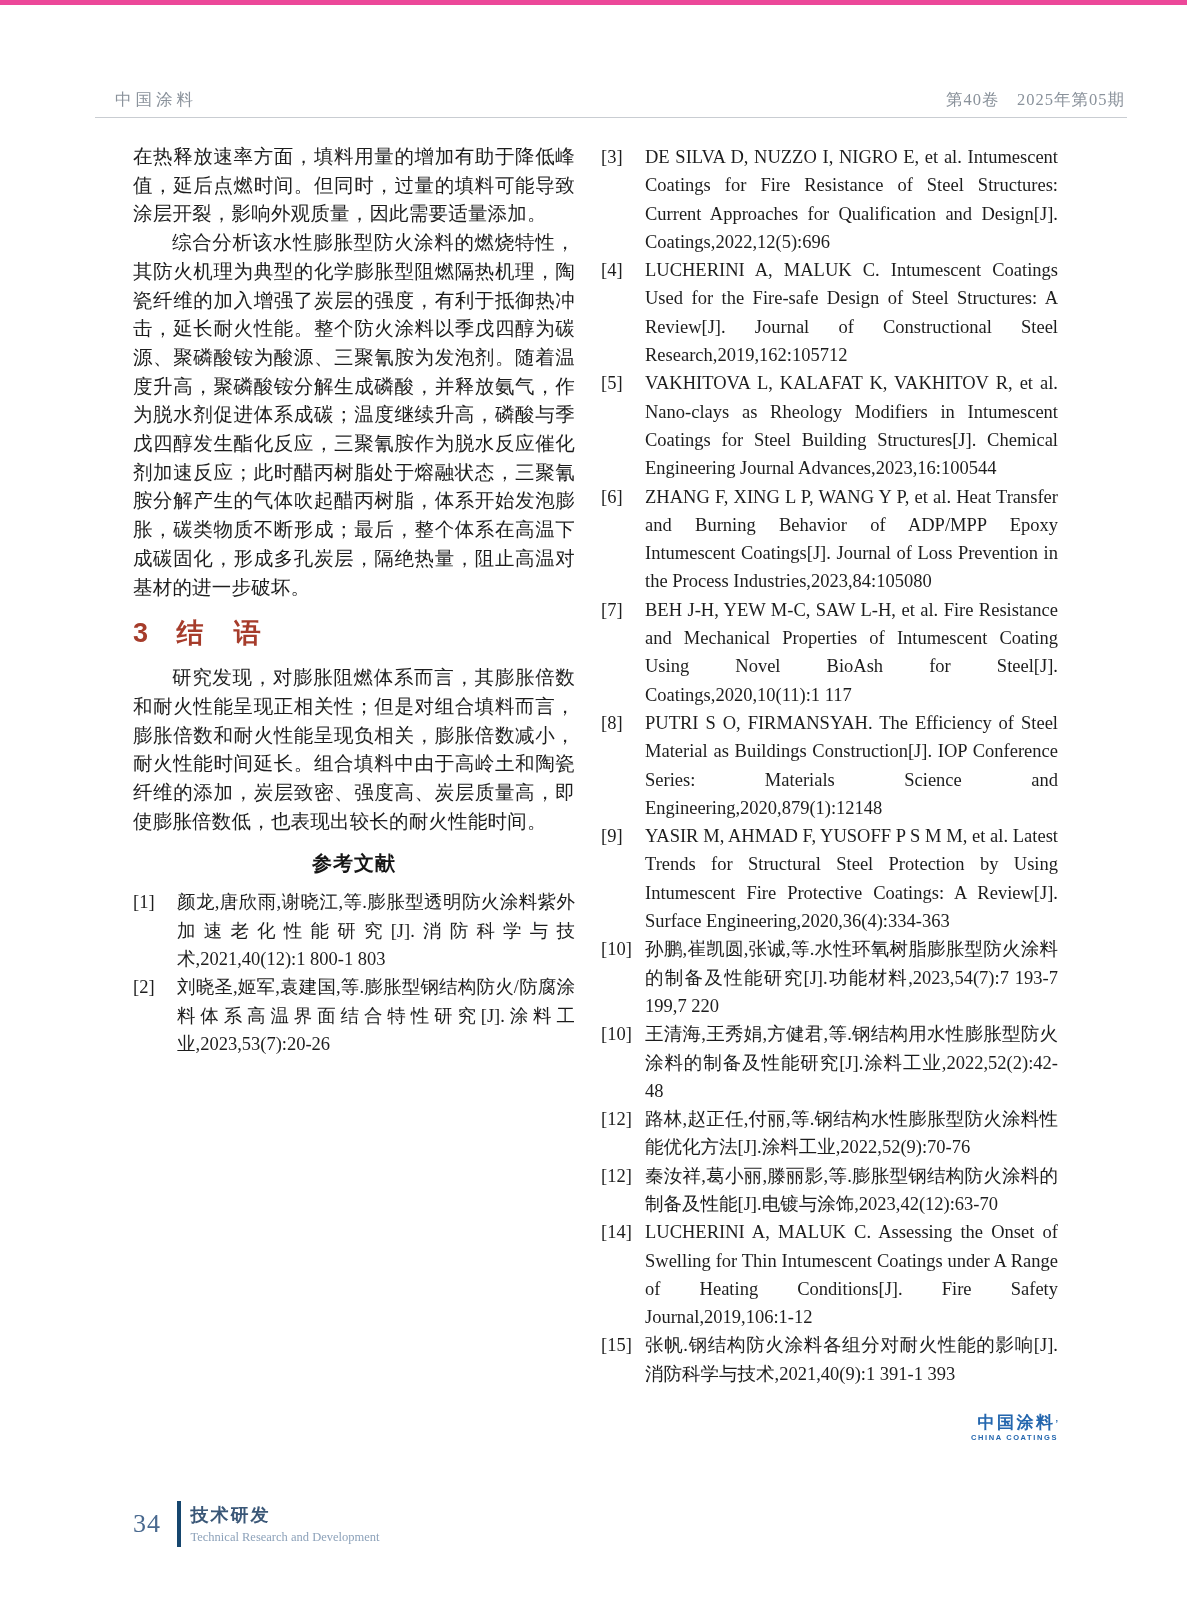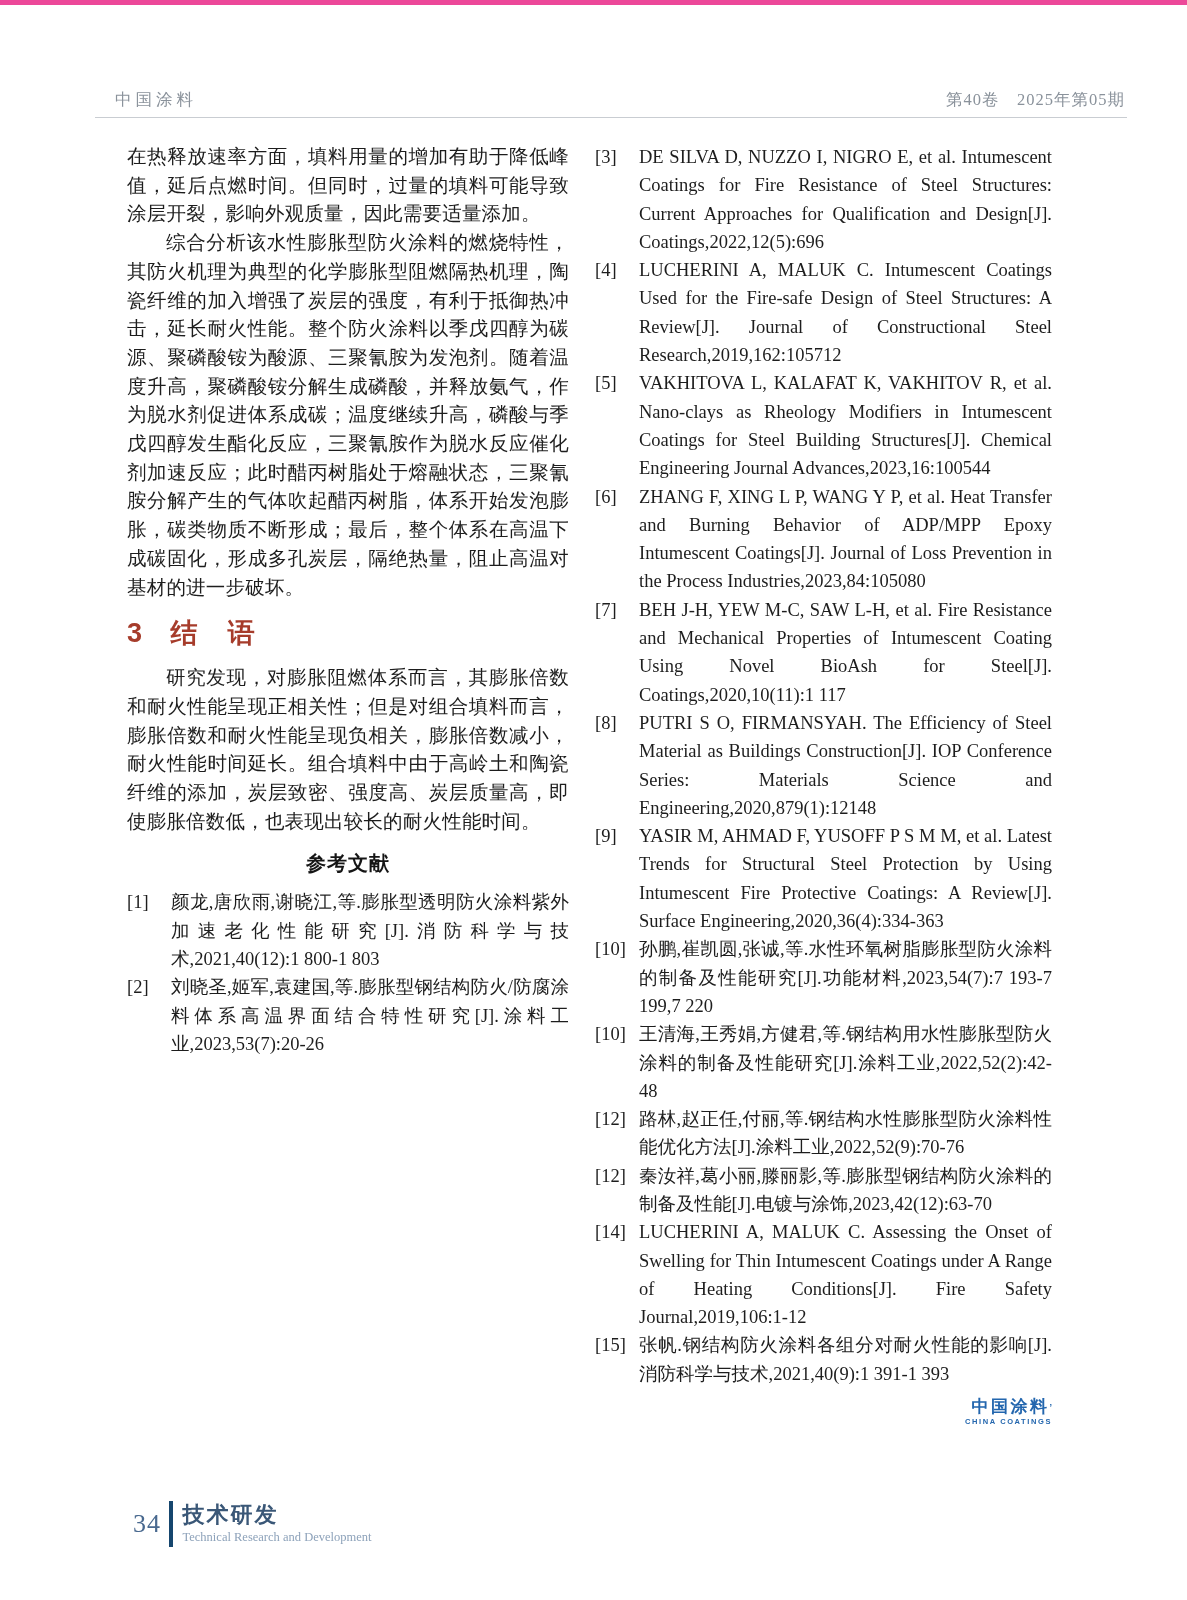--- a/index.html
+++ b/index.html
@@ -28,21 +28,21 @@
   }
   .journal-name{letter-spacing:4px;}
   .issue-info{letter-spacing:1px;}
   .header-rule{
     position:absolute;top:112px;left:95px;right:60px;height:0;
     border-top:1.5px solid var(--rule-gray);
   }
 
   
   .columns{
-    position:absolute;top:138px;left:127px;width:925px;
+    position:absolute;top:138px;left:133px;width:925px;
     display:flex;gap:26px;
   }
   .col-left{width:442px;flex:0 0 442px;}
   .col-right{width:457px;flex:0 0 457px;}
 
   .body-p{
     margin:0;font-size:19.5px;line-height:28.7px;text-align:justify;
     text-indent:2em;letter-spacing:0.2px;
   }
   .body-p.no-indent{text-indent:0;}
@@ -64,40 +64,40 @@
   }
   .ref-no{flex:0 0 44px;}
   .ref-text{flex:1;}
 
   
   .logo{
     margin-top:10px;display:flex;flex-direction:column;align-items:flex-end;
     text-align:right;color:var(--logo-blue);
     font-family:"Liberation Sans","DejaVu Sans",sans-serif;
   }
-  .logo-cn{font-size:17px;font-weight:bold;letter-spacing:2.5px;line-height:18px;}
+  .logo-cn{font-size:17px;font-weight:bold;letter-spacing:2.5px;line-height:18px;margin-top:16px;}
   .logo-tick{font-size:9px;vertical-align:top;letter-spacing:0;}
   .logo-en{font-size:7.5px;font-weight:bold;letter-spacing:1.6px;line-height:11px;}
 
   
   .page-footer{
     position:absolute;left:133px;top:1496px;
     display:flex;align-items:stretch;
   }
   .pg-num{
     font-size:26px;color:var(--footer-num);align-self:center;
-    letter-spacing:1px;margin-right:8px;
+    letter-spacing:1px;margin-right:16px;
   }
   .footer-bar{
     width:3.5px;background:var(--footer-bar);margin-right:10px;
     height:46px;align-self:center;
   }
   .footer-sec{display:flex;flex-direction:column;justify-content:center;}
   .footer-sec-cn{
-    font-size:22px;font-weight:bold;color:var(--footer-cn);letter-spacing:2px;
+    font-size:18px;font-weight:bold;color:var(--footer-cn);letter-spacing:2px;
     font-family:"Liberation Sans","DejaVu Sans",sans-serif;line-height:26px;
   }
   .footer-sec-en{
     font-size:12.5px;color:var(--footer-en);line-height:18px;
   }
 </style>
 </head>
 <body>
 
 <div class="page">

